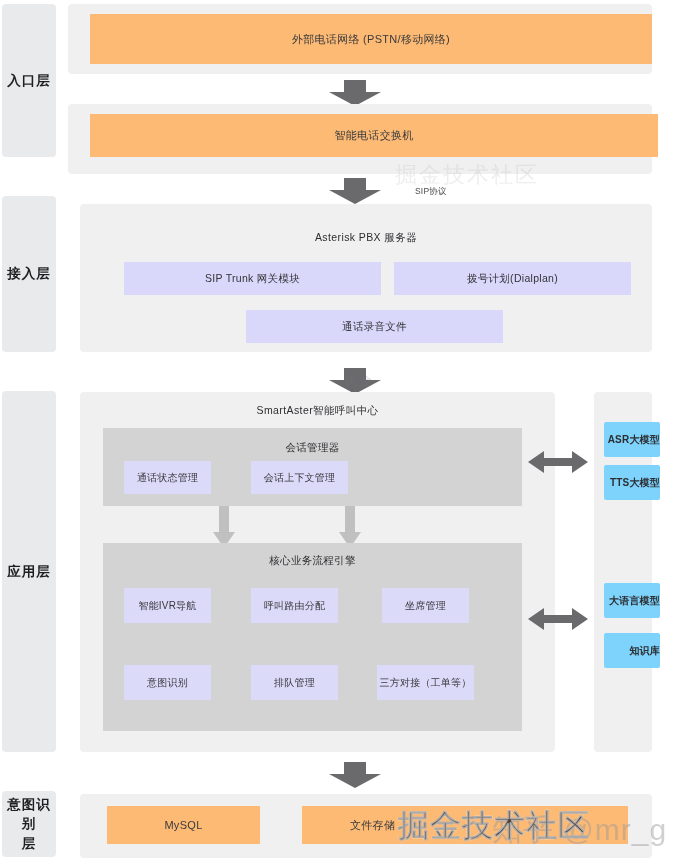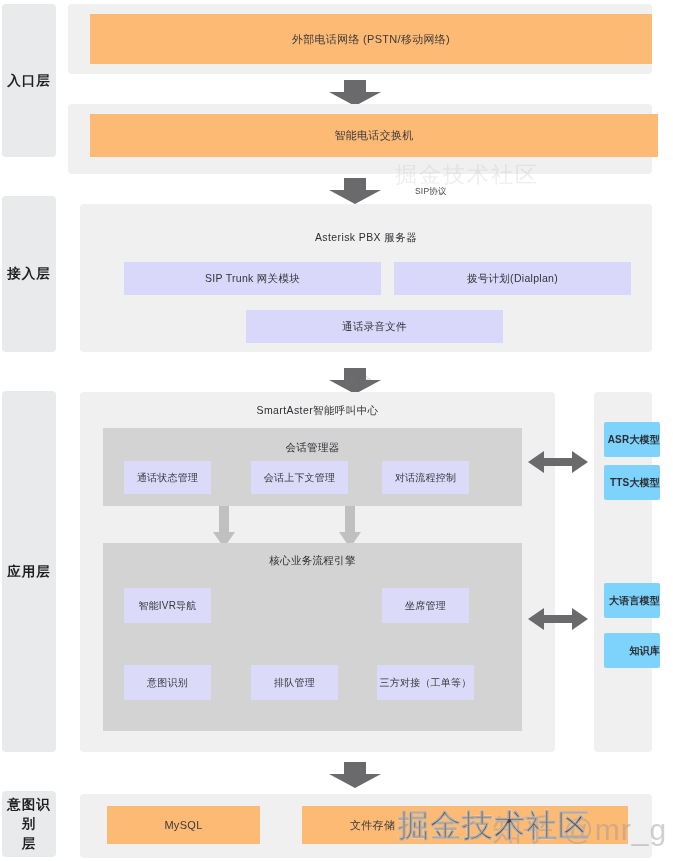--- a/index.html
+++ b/index.html
@@ -229,41 +229,41 @@
 
   <div class="group-box" style="left:103px;top:428px;width:419px;height:78px;"></div>
   <div class="group-title" style="left:103px;top:441px;width:419px;">会话管理器</div>
 
   <div class="lav-soft" style="left:124px;top:461px;width:87px;height:33px;">
     <span>通话状态管理</span>
   </div>
   <div class="lav-soft" style="left:251px;top:461px;width:97px;height:33px;">
     <span>会话上下文管理</span>
   </div>
-  <div class="lav-soft" style="left:382px;top:461px;width:87px;height:33px;">
-    <span>对话流程控制</span>
-  </div>
 
   <div class="arrow-lite" style="left:213px;top:506px;">
     <svg viewBox="0 0 22 42" xmlns="http://www.w3.org/2000/svg">
       <polygon points="6,0 16,0 16,26 22,26 11,42 0,26 6,26" fill="#c0c0c1"></polygon>
     </svg>
   </div>
   <div class="arrow-lite" style="left:339px;top:506px;">
     <svg viewBox="0 0 22 42" xmlns="http://www.w3.org/2000/svg">
       <polygon points="6,0 16,0 16,26 22,26 11,42 0,26 6,26" fill="#c0c0c1"></polygon>
     </svg>
   </div>
 
   <div class="group-box" style="left:103px;top:543px;width:419px;height:188px;"></div>
   <div class="group-title" style="left:103px;top:554px;width:419px;">核心业务流程引擎</div>
 
   <div class="lav-soft" style="left:124px;top:588px;width:87px;height:35px;">
     <span>智能IVR导航</span>
   </div>
+  <div class="lav-soft" style="left:251px;top:588px;width:87px;height:35px;">
+    <span>呼叫路由分配</span>
+  </div>
   <div class="lav-soft" style="left:382px;top:588px;width:87px;height:35px;">
     <span>坐席管理</span>
   </div>
 
   <div class="lav-soft" style="left:124px;top:665px;width:87px;height:35px;">
     <span>意图识别</span>
   </div>
   <div class="lav-soft" style="left:251px;top:665px;width:87px;height:35px;">
     <span>排队管理</span>
   </div>

